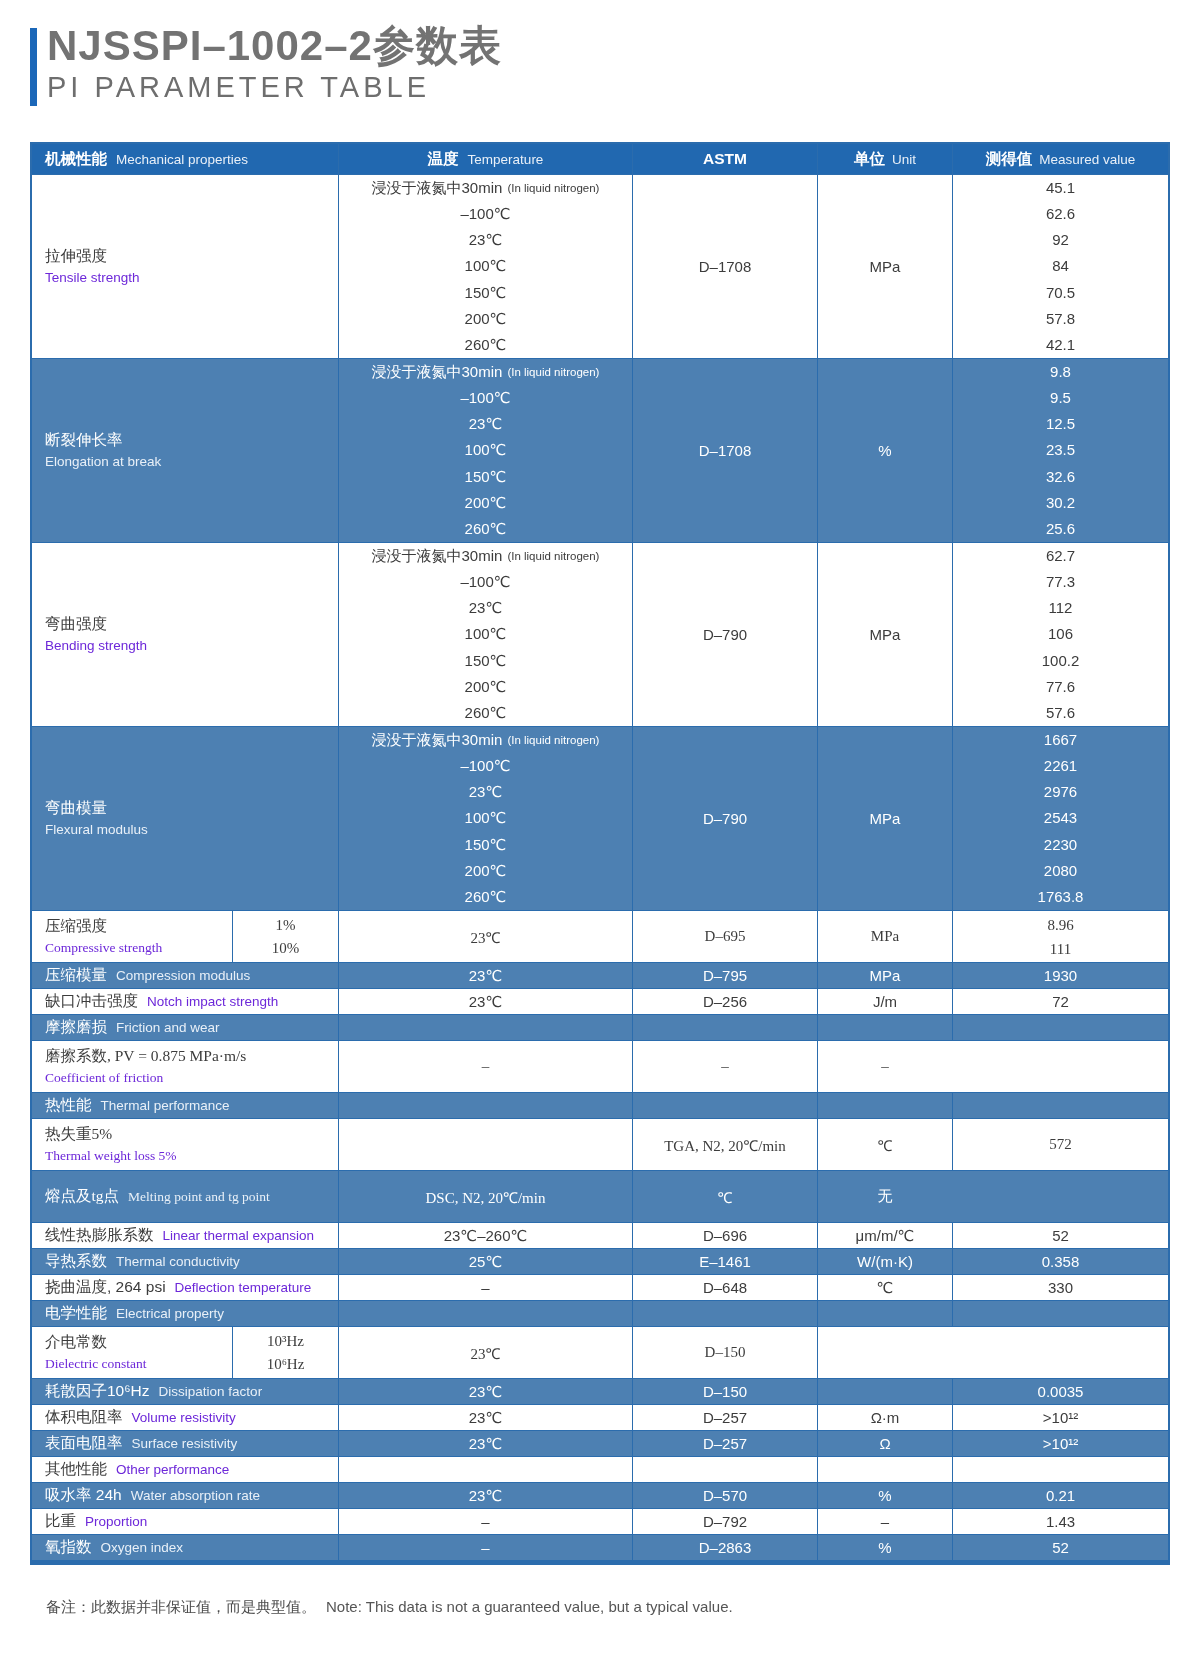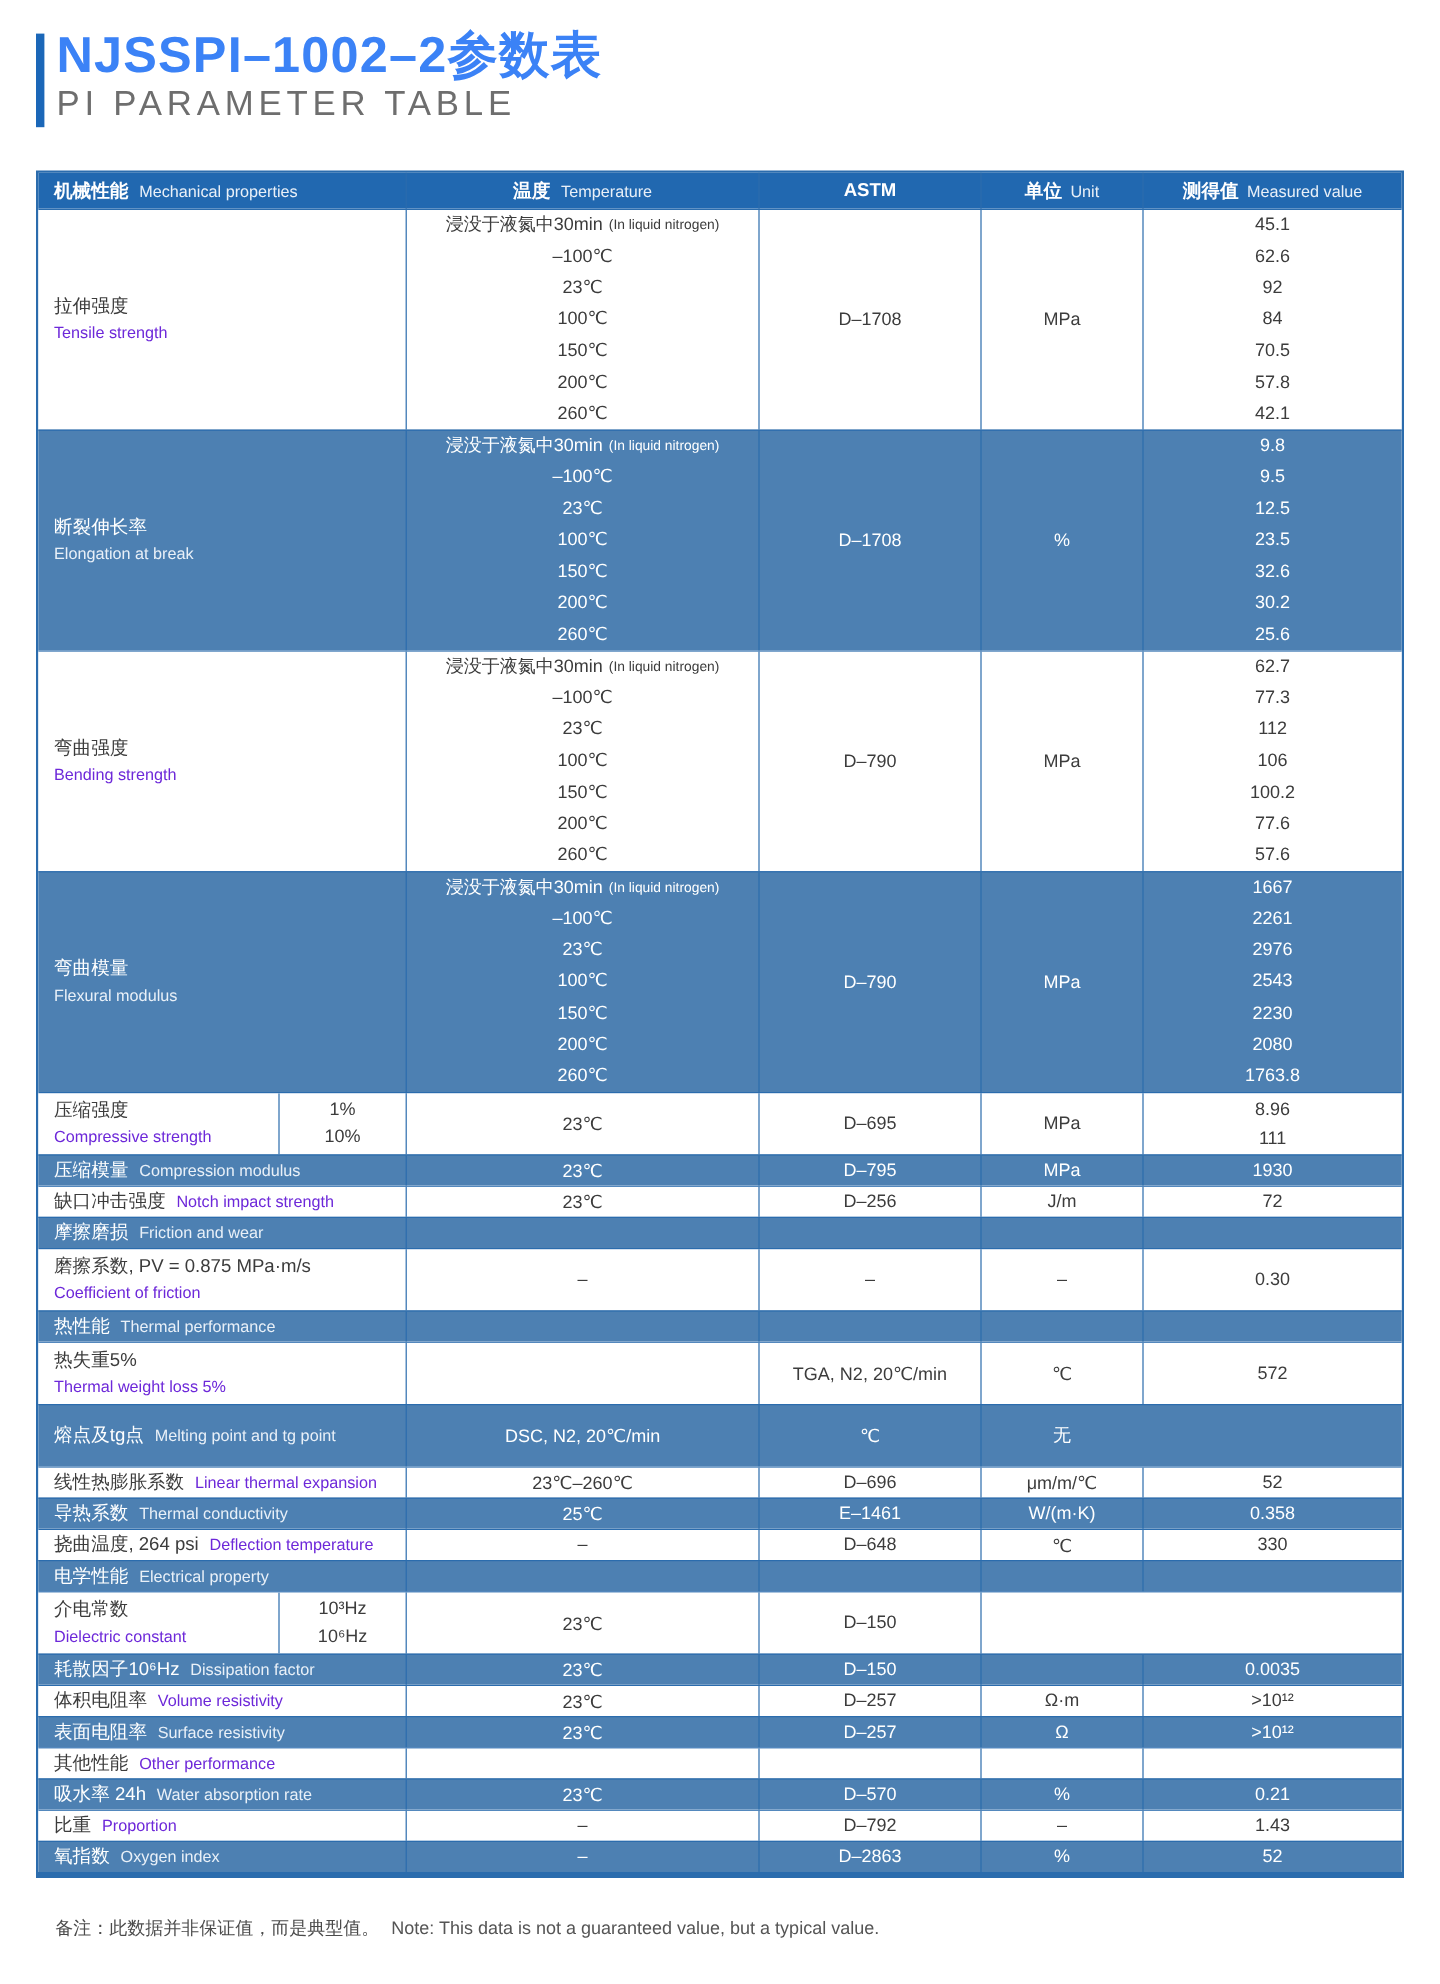--- a/index.html
+++ b/index.html
@@ -3,37 +3,37 @@
 <meta charset="utf-8">
 <style>
   html,body{margin:0;padding:0;}
   body{
     width:1200px;height:1653px;background:#ffffff;position:relative;
     font-family:"Liberation Sans","DejaVu Sans",sans-serif;color:#3c3c3c;
   }
   
   .title-block{position:absolute;left:30px;top:22px;}
   .title-bar{position:absolute;left:0;top:6px;width:7px;height:78px;background:#1b67b8;}
-  .title-main{margin:0 0 0 17px;font-size:42px;line-height:1.12;font-weight:bold;color:#3b82f6;letter-spacing:1px;}
+  .title-main{margin:0 0 0 17px;font-size:42px;line-height:1.12;font-weight:bold;color:#737373;letter-spacing:1px;}
   .title-sub{margin:2px 0 0 17px;font-size:29px;color:#6e6e6e;letter-spacing:4px;}
   
   .ptable{
     position:absolute;left:30px;top:142px;width:1140px;box-sizing:border-box;
     border:2px solid #2b6cad;border-bottom-width:5px;background:#fff;
   }
   .row{
     display:grid;grid-template-columns:306px 294px 185px 135px 1fr;
     border-top:1px solid #2b6cad;box-sizing:border-box;background:#fff;
   }
   .row:first-child{border-top:none;}
   .row.header{background:#2168b0;color:#fff;height:30px;}
   .row.shaded{background:#4d80b2;color:#fff;}
   .row.multi{height:184px;}
   .row.single,.row.section{height:26px;}
-  .row.single2,.row.split,.row.tall{height:52px;}
+  .row.single2,.row.split,.row.tall{height:52px;font-family:Liberation Serif, serif;}
   .cell{
     border-left:1px solid #2b6cad;box-sizing:border-box;overflow:hidden;
     display:flex;align-items:center;justify-content:center;text-align:center;font-size:15px;
   }
   .cell:first-child{border-left:none;justify-content:flex-start;text-align:left;}
   .c-prop{padding-left:13px;}
   .c-prop.stacked{flex-direction:column;align-items:flex-start;justify-content:center;line-height:1.45;}
   .c-prop.inline .label-en{margin-left:9px;}
   .c-prop.split{padding:0;display:grid;grid-template-columns:200px 1fr;}
   .p-main{display:flex;flex-direction:column;justify-content:center;padding-left:13px;line-height:1.45;height:100%;box-sizing:border-box;}
@@ -294,23 +294,20 @@
       </div>
       <div class="cell c-temp">
         <div class="">–</div>
       </div>
       <div class="cell c-astm">
         <div class="">–</div>
       </div>
       <div class="cell c-unit">
         <div class="">–</div>
       </div>
-      <div class="cell c-value">
-        <div class="">0.30</div>
-      </div>
     </div>
     <div class="row section shaded">
       <div class="cell c-prop inline">
         <div class="label-zh">热性能</div>
         <div class="label-en">Thermal performance</div>
       </div>
       <div class="cell c-temp"></div>
       <div class="cell c-astm"></div>
       <div class="cell c-unit"></div>
       <div class="cell c-value"></div>

